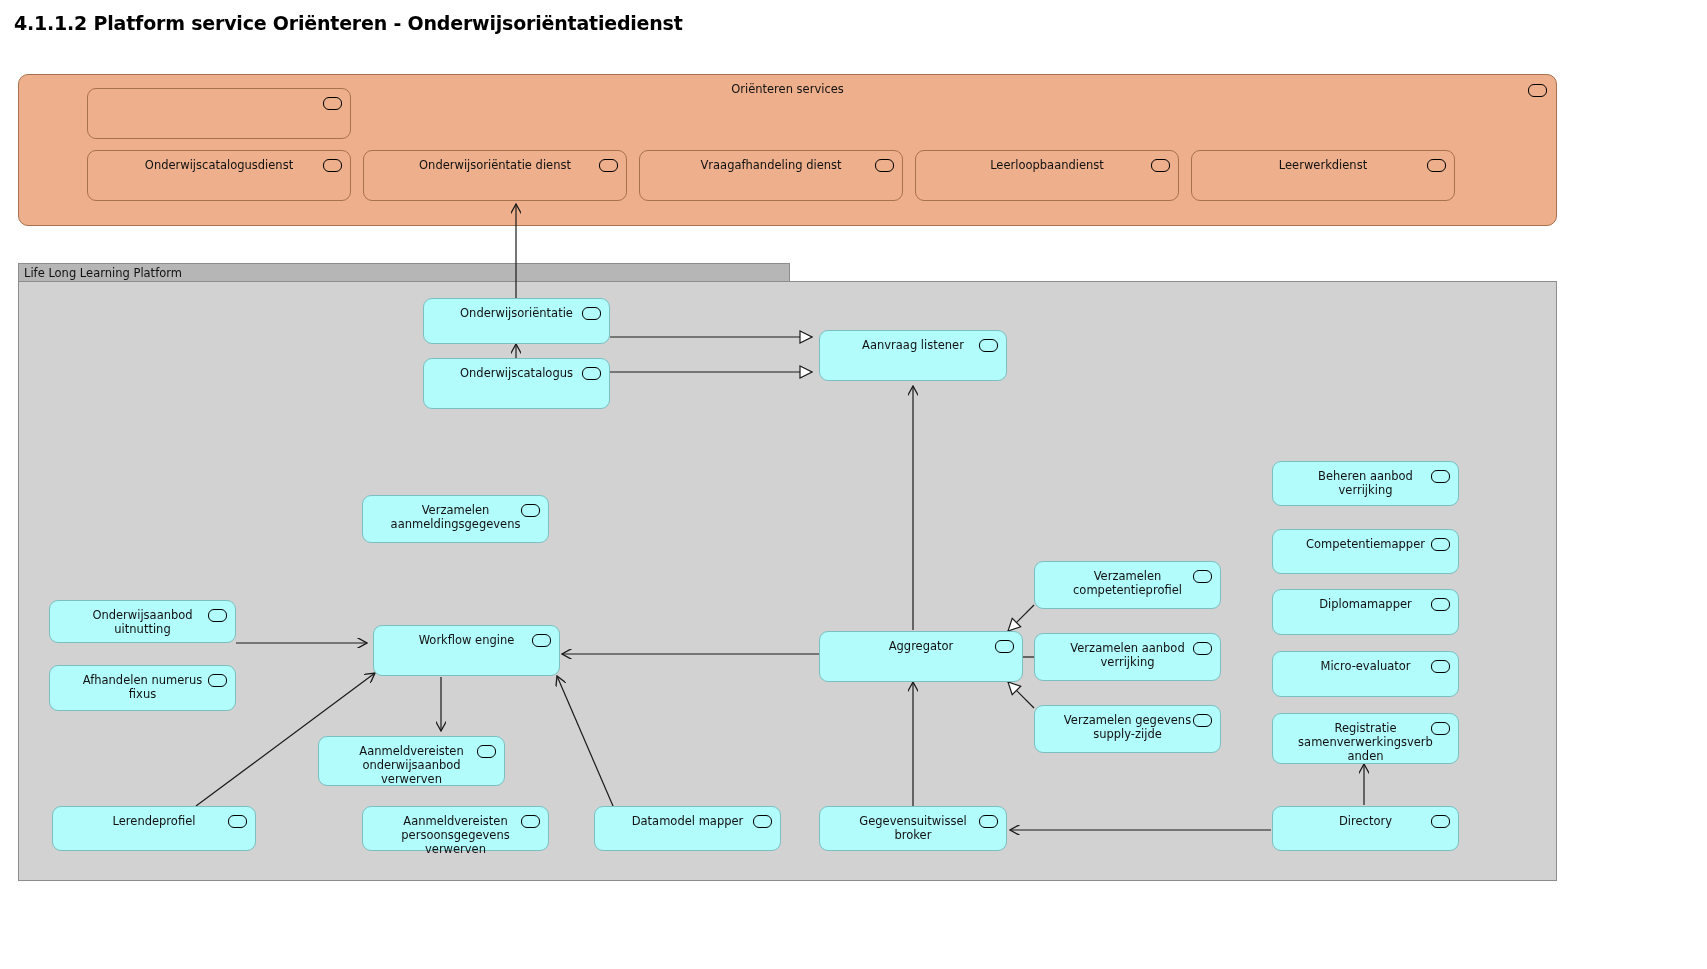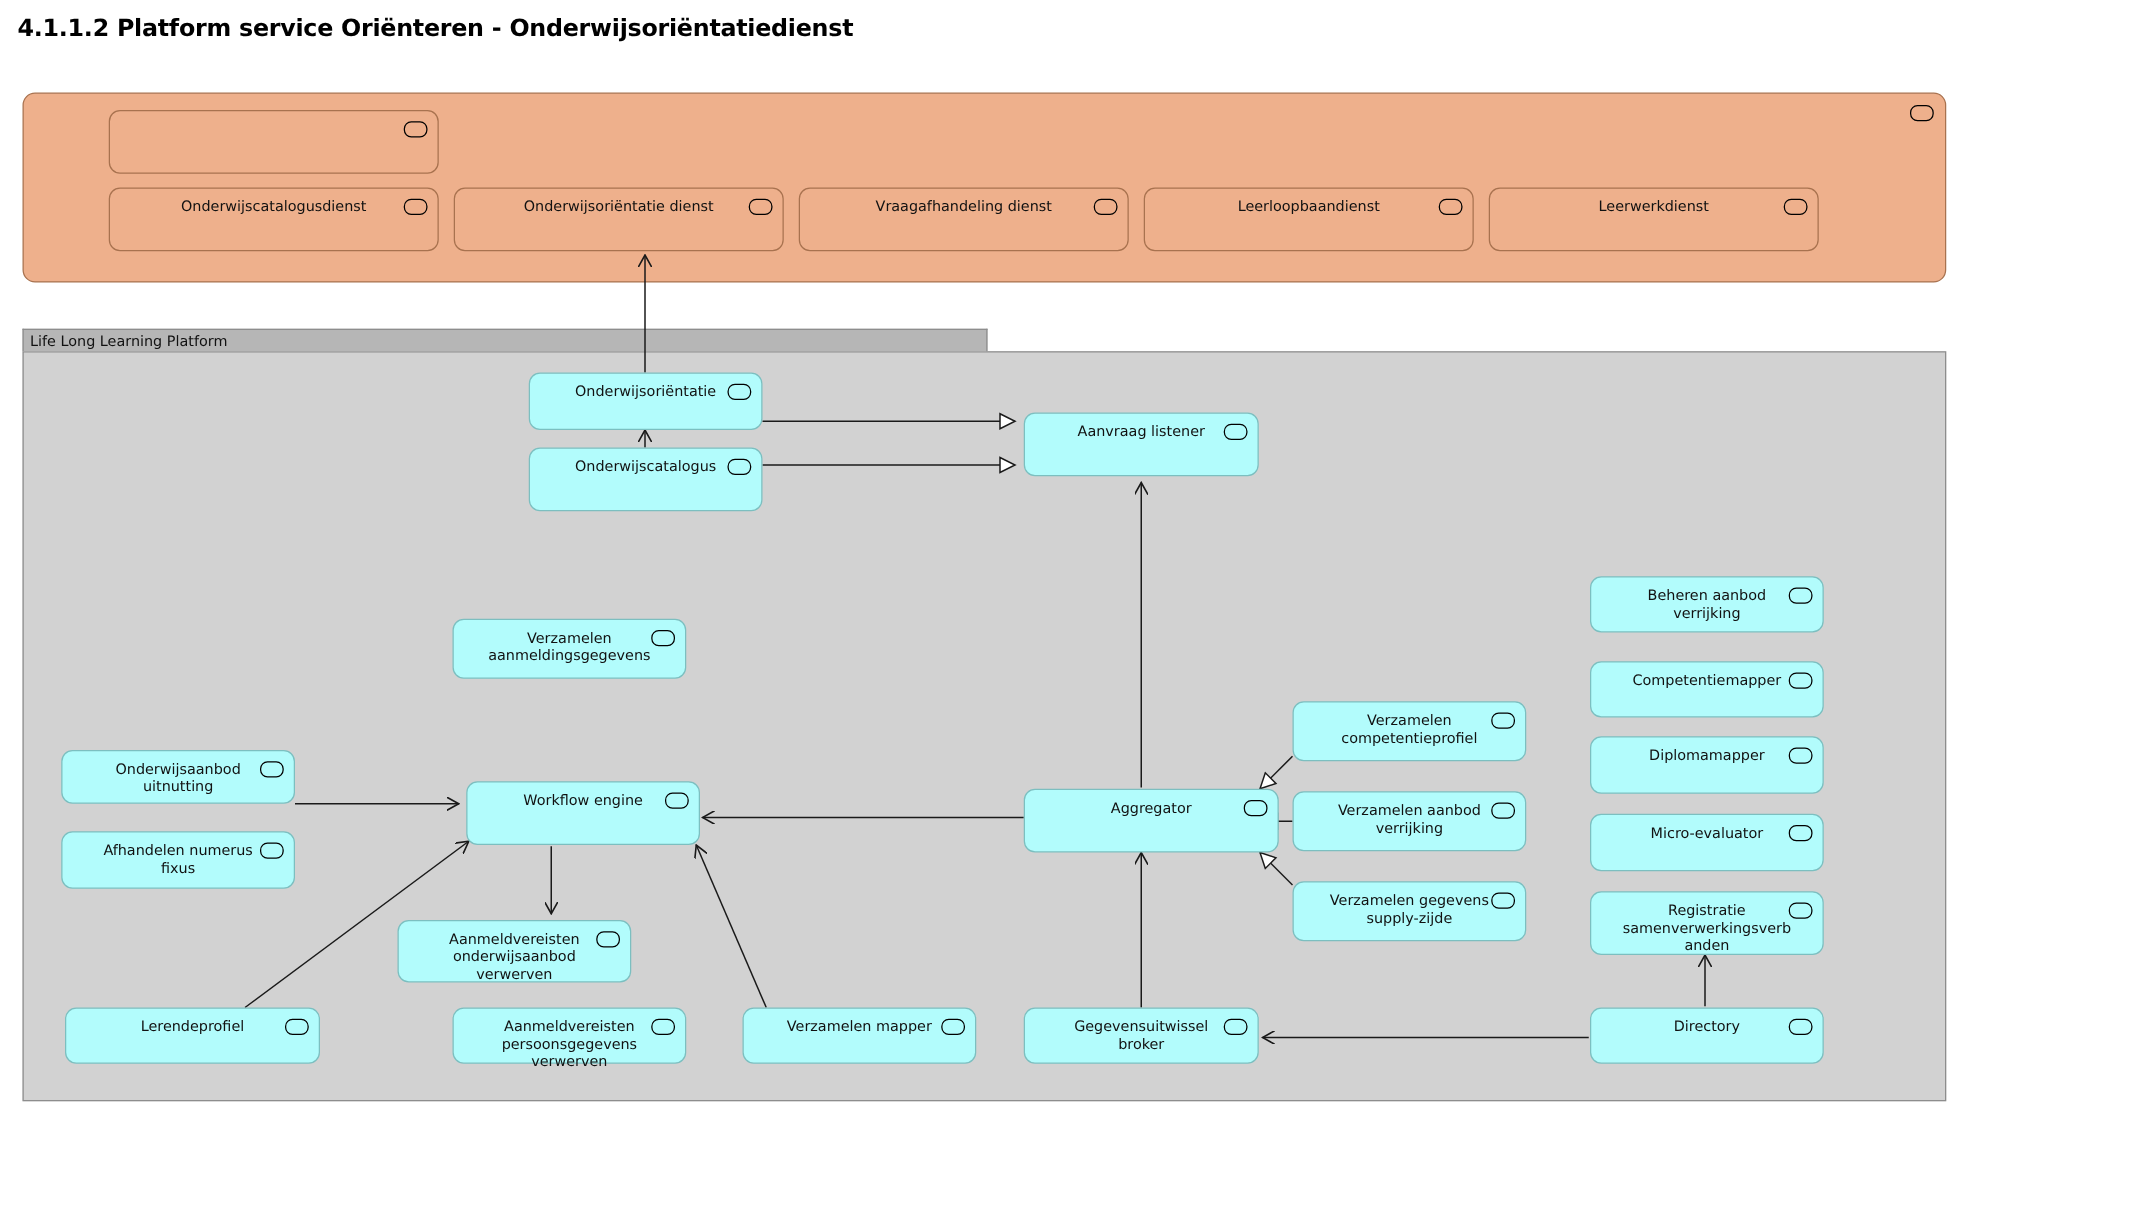--- a/index.html
+++ b/index.html
@@ -79,20 +79,21 @@
 
   
   #wires{position:absolute;left:0;top:0;width:1707px;height:969px;pointer-events:none;}
 </style>
 </head>
 <body>
 
 <div id="page-title">4.1.1.2 Platform service Oriënteren - Onderwijsoriëntatiedienst</div>
 
 <div id="orange-group">
+  <div id="orange-group-title">Oriënteren services</div>
   <div id="orange-group-icon"></div>
 </div>
 
 <div class="el svc" style="left:87px;top:88px;width:264px;height:51px;">
   <span class="svc-icon"></span>
 </div>
 
 <div class="el svc" style="left:87px;top:150px;width:264px;height:51px;">
   <span class="lbl">Onderwijscatalogusdienst</span>
   <span class="svc-icon"></span>
@@ -212,21 +213,21 @@
   <span class="lbl">Lerendeprofiel</span>
   <span class="svc-icon"></span>
 </div>
 
 <div class="el cyan" style="left:362px;top:806px;width:187px;height:45px;">
   <span class="lbl">Aanmeldvereisten persoonsgegevens verwerven</span>
   <span class="svc-icon"></span>
 </div>
 
 <div class="el cyan" style="left:594px;top:806px;width:187px;height:45px;">
-  <span class="lbl">Verzamelen mapper</span>
+  <span class="lbl">Datamodel mapper</span>
   <span class="svc-icon"></span>
 </div>
 
 <div class="el cyan" style="left:819px;top:631px;width:204px;height:51px;">
   <span class="lbl">Aggregator</span>
   <span class="svc-icon"></span>
 </div>
 
 <div class="el cyan" style="left:1034px;top:561px;width:187px;height:48px;">
   <span class="lbl">Verzamelen competentieprofiel</span>

